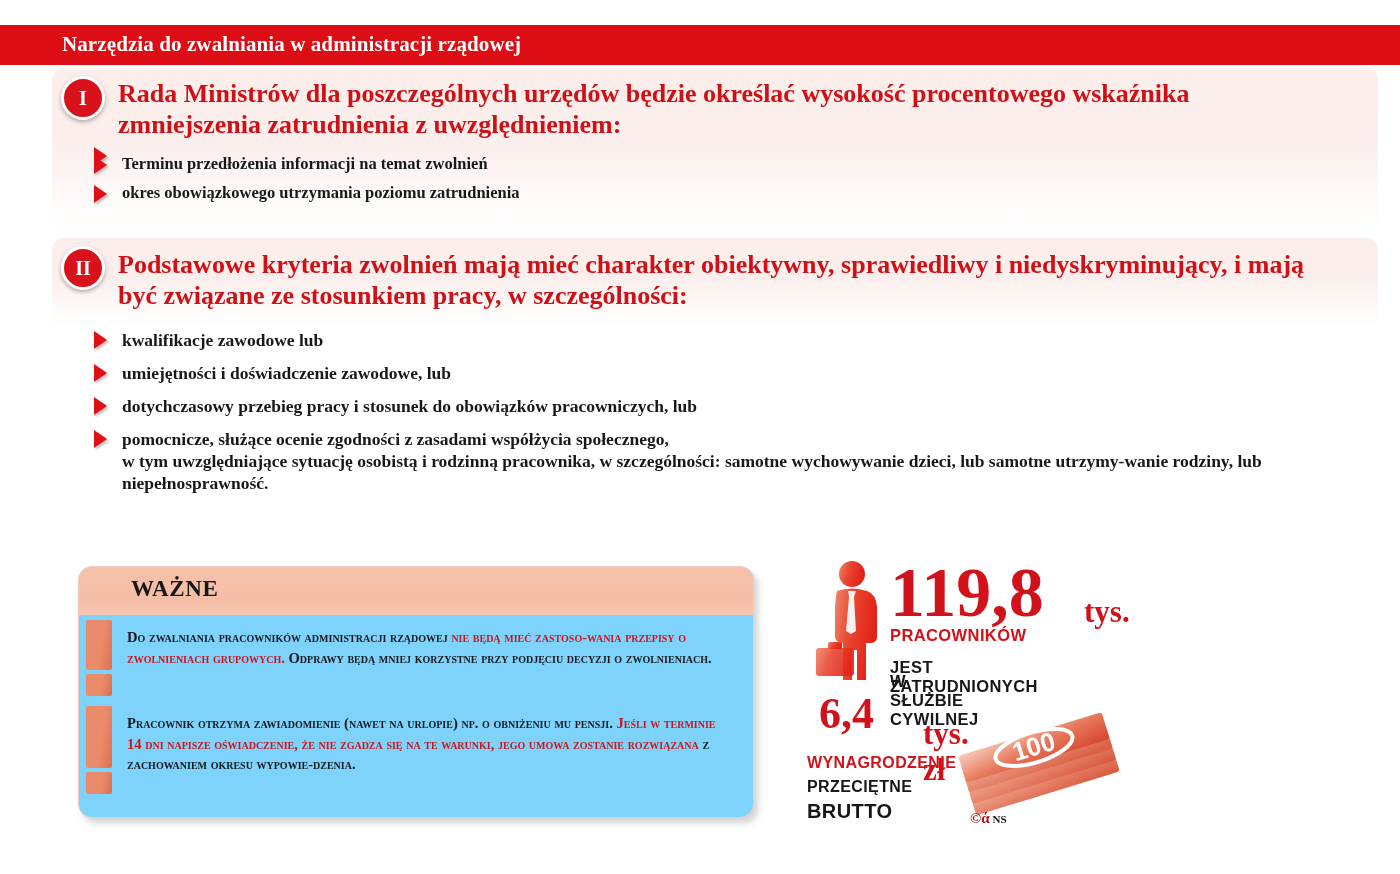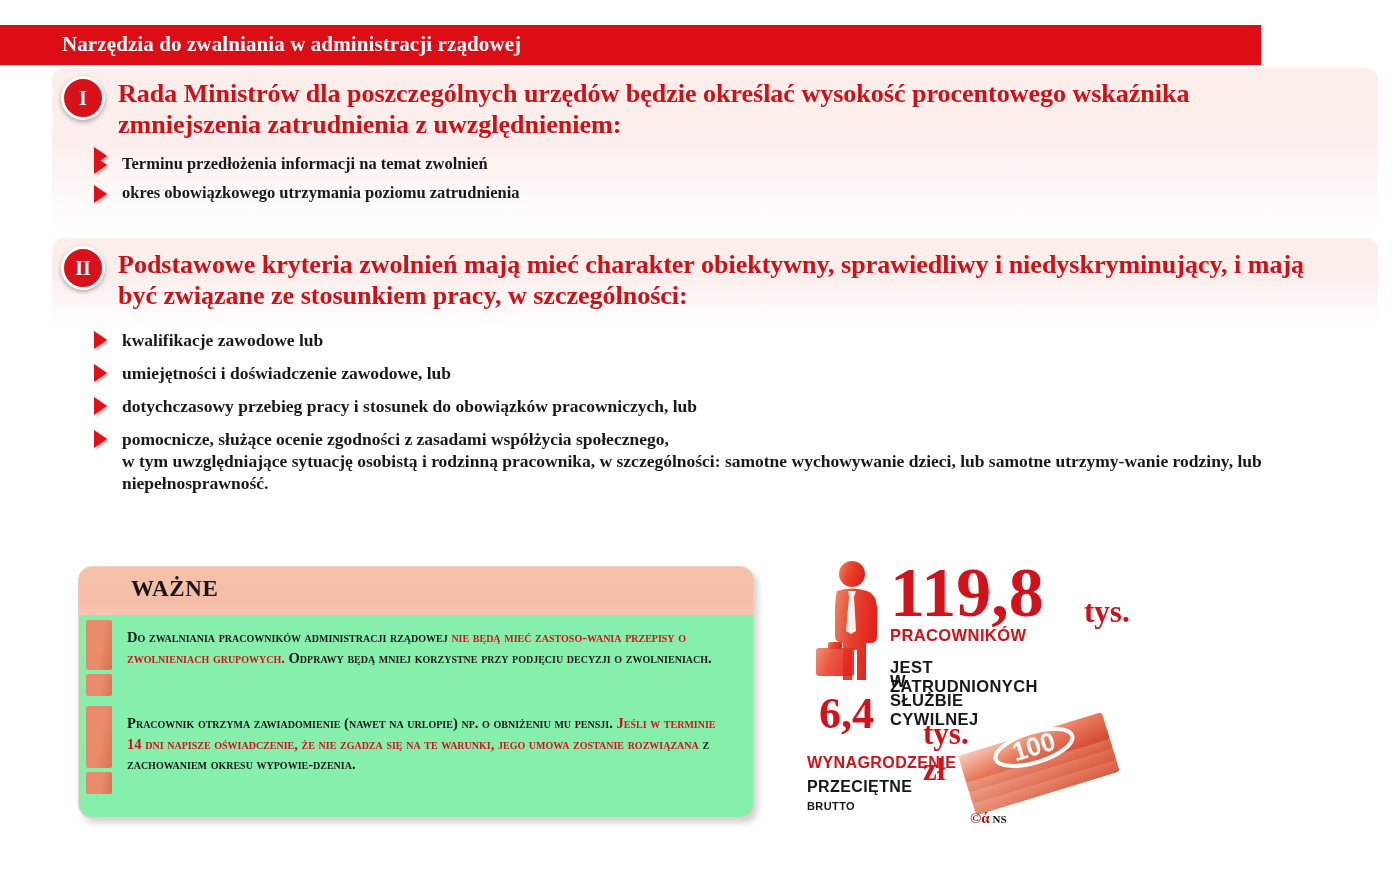--- a/index.html
+++ b/index.html
@@ -5,21 +5,21 @@
   html,body{margin:0;padding:0;}
   body{
     width:1400px;height:874px;
     background:#ffffff;
     font-family:"Liberation Serif",serif;
     position:relative;overflow:hidden;
   }
 
   
   .topbar{
-    position:absolute;left:0;top:25px;width:1261px;height:40px;
+    position:absolute;left:0;top:25px;width:1400px;height:40px;
     background:#dc0d15;
   }
   .topbar .title{
     position:absolute;left:62px;top:7px;
     font-family:"Liberation Serif",serif;
     font-weight:bold;font-size:21px;color:#ffffff;letter-spacing:.1px;
   }
 
   
   .panel{
@@ -75,21 +75,21 @@
   #bullets-i .b-row{margin-bottom:9px;}
 
   #bullets-ii{top:329px;}
   #bullets-ii .b-text{font-size:17.5px;line-height:22px;}
   #bullets-ii .b-row{margin-bottom:11px;}
   #bullets-ii .b-cont{display:block;}
 
   
   .wazne{
     position:absolute;left:78px;top:566px;width:676px;height:252px;
-    background:#86efac;
+    background:#7dd3fc;
     border:1px solid #f0cbbd;
     border-radius:14px;
     box-shadow:4px 5px 6px rgba(130,130,130,.35);
     box-sizing:border-box;
     overflow:hidden;
   }
   .wazne-head{
     position:absolute;left:0;top:0;width:100%;height:48px;
     background:linear-gradient(180deg,#f6c0a9 0%,#f5bda6 70%,#f7c7b3 100%);
   }
@@ -135,21 +135,21 @@
   #stat-employees .big-num{position:absolute;left:78px;top:0;font-size:70px;}
   #stat-employees .unit{position:absolute;left:272px;top:36px;font-size:31px;font-weight:bold;color:#d2121a;}
   #stat-employees .l1{position:absolute;left:78px;top:68px;font-family:"Liberation Sans",sans-serif;font-weight:bold;font-size:16.5px;color:#d2121a;letter-spacing:.4px;}
   #stat-employees .l2{position:absolute;left:78px;top:100px;font-family:"Liberation Sans",sans-serif;font-weight:bold;font-size:16.5px;color:#15171a;letter-spacing:.4px;}
   #stat-employees .l3{position:absolute;left:78px;top:114px;font-family:"Liberation Sans",sans-serif;font-weight:bold;font-size:16.5px;color:#15171a;letter-spacing:.4px;}
 
   #stat-salary .big-num{position:absolute;left:19px;top:0;font-size:44px;}
   #stat-salary .unit{position:absolute;left:123px;top:24px;font-size:31px;font-weight:bold;color:#d2121a;}
   #stat-salary .l1{position:absolute;left:7px;top:62px;font-family:"Liberation Sans",sans-serif;font-weight:bold;font-size:16px;color:#d2121a;letter-spacing:.4px;}
   #stat-salary .l2{position:absolute;left:7px;top:86px;font-family:"Liberation Sans",sans-serif;font-weight:bold;font-size:16px;color:#15171a;letter-spacing:.4px;}
-  #stat-salary .l3{position:absolute;left:7px;top:108px;font-family:"Liberation Sans",sans-serif;font-weight:bold;font-size:11px;color:#15171a;letter-spacing:.4px;}
+  #stat-salary .l3{position:absolute;left:7px;top:108px;font-family:"Liberation Sans",sans-serif;font-weight:bold;font-size:20px;color:#15171a;letter-spacing:.4px;}
 
   .icon-person{position:absolute;left:0;top:2px;}
   .icon-money{position:absolute;left:150px;top:14px;}
   .credit{
     position:absolute;left:170px;top:118px;
     font-family:"Liberation Serif",serif;font-size:15px;color:#b01219;font-weight:bold;
   }
   .credit .ns{font-size:11px;color:#15171a;margin-left:3px;}
 </style>
 </head>

